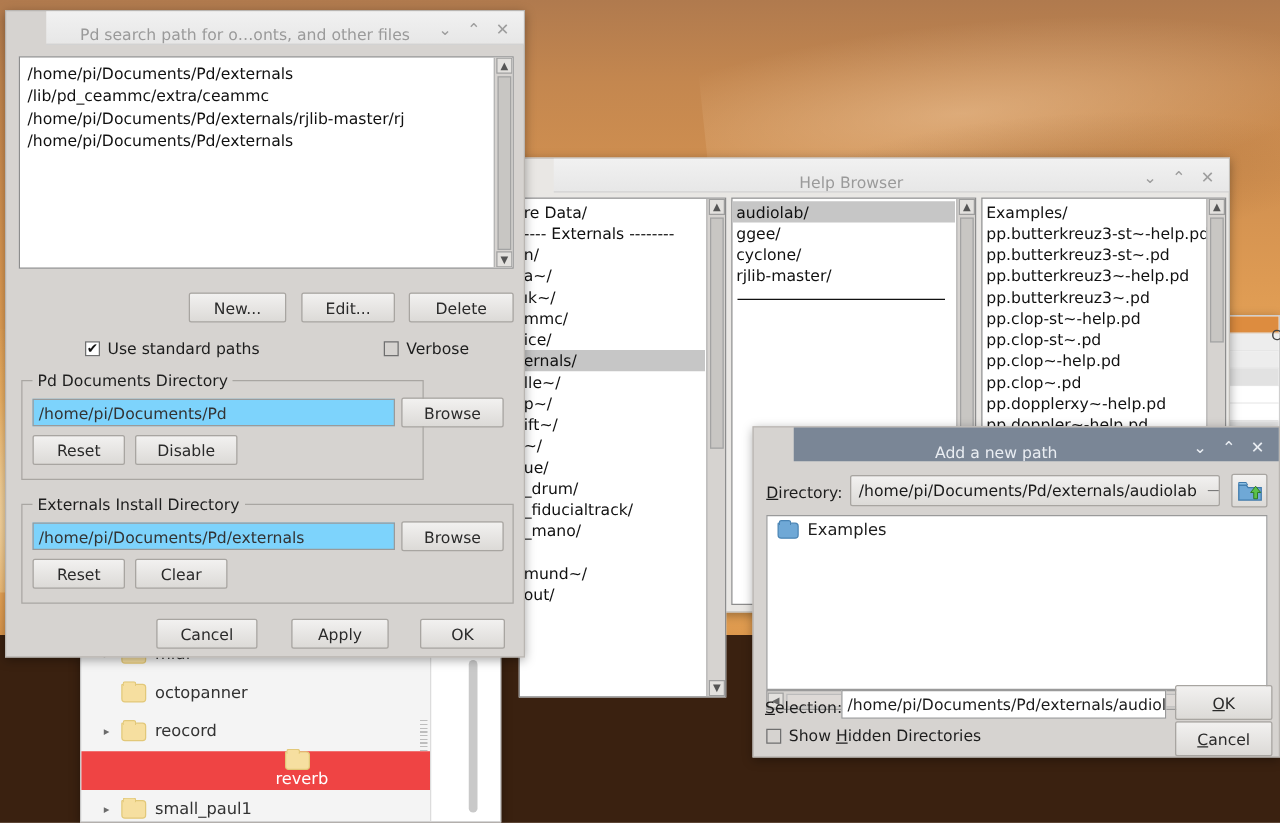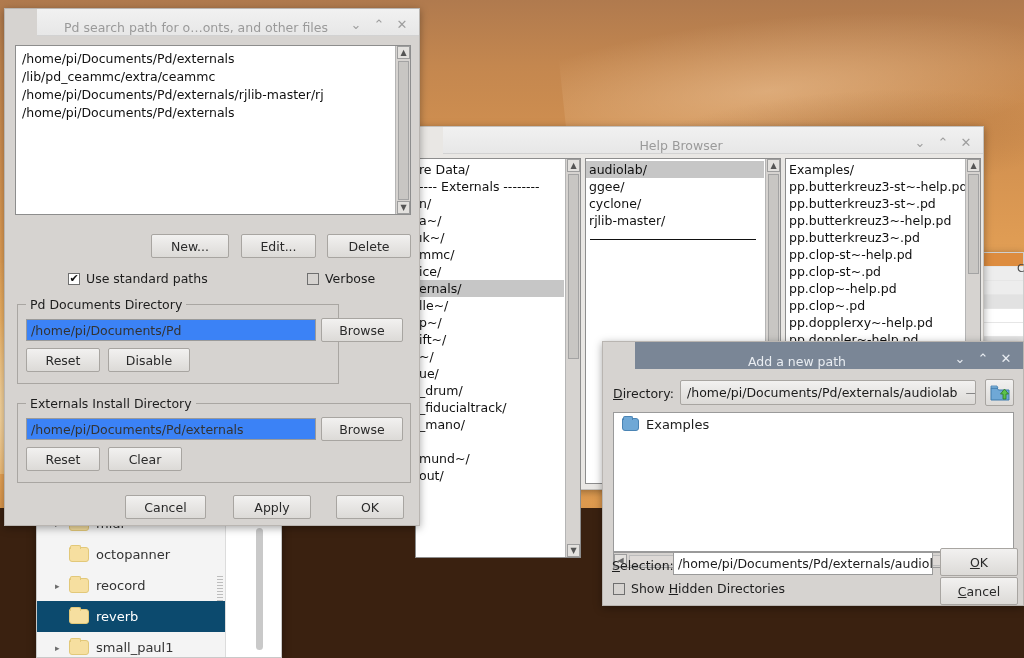--- a/index.html
+++ b/index.html
@@ -84,21 +84,21 @@
     font-size: 12.5px; color: #2a2a2a;
     display: flex; align-items: center; justify-content: center;
     cursor: default;
   }
   .entry {
     background: #ffffff; border: 1px solid #9a9a9a;
     font-size: 12.5px; color: #1c1c1c;
     display: flex; align-items: center; padding: 0 4px;
     overflow: hidden; white-space: nowrap;
   }
-  .entry.readonly { background: #3b82f6; color: #333; }
+  .entry.readonly { background: #7dd3fc; color: #333; }
   .chk { display: flex; align-items: center; gap: 6px; font-size: 12.5px; color: #1d1d1d; }
   .chkbox {
     width: 12px; height: 12px; border: 1px solid #6f6f6f; background: #fff;
     display: flex; align-items: center; justify-content: center;
     font-size: 11px; line-height: 1; color: #111;
   }
   .chkbox.unchecked { background: #d6d3d0; }
   .groupbox { position: absolute; border: 1px solid #a9a6a2; }
   .groupbox > .gtitle {
     position: absolute; top: -8px; left: 8px; background: #d6d3d0;
@@ -129,23 +129,23 @@
   
   #win-path { left: 4px; top: 8px; width: 416px; height: 518px; background: #d6d3d0; border: 1px solid #b9b5b1; }
 
   
   #win-help { left: 410px; top: 126px; width: 574px; height: 364px; background: #e9e7e4; border: 1px solid #c3c0bc; }
 
   
   #win-add { left: 602px; top: 341px; width: 422px; height: 265px; background: #d6d3d0; border: 1px solid #b9b5b1; }
 
   
-  #win-tree { left: 36px; top: 523px; width: 246px; height: 135px; background: #f4f4f4; border: 1px solid #c9c9c9; overflow: hidden; }
+  #win-tree { left: 64px; top: 523px; width: 337px; height: 135px; background: #f4f4f4; border: 1px solid #c9c9c9; overflow: hidden; }
   .treerow { display: flex; align-items: center; height: 31px; padding-left: 18px; font-size: 13px; color: #333; }
-  .treerow.sel { background: #0c4a6e; color: #fff; }
+  .treerow.sel { background: #ef4444; color: #fff; flex-direction: column; }
   .tri { width: 14px; font-size: 9px; color: #6b6b6b; }
   .folder {
     width: 20px; height: 15px; margin-right: 7px; flex: 0 0 auto;
     background: #f6dfa0; border: 1px solid #e2c879; border-radius: 1px 3px 3px 3px;
     position: relative;
   }
   .folder:before { content:""; position:absolute; left:0; top:-3px; width:9px; height:3px; background:#f6dfa0; border:1px solid #e2c879; border-bottom:none; border-radius:2px 2px 0 0; }
   #win-tree .tscroll { position: absolute; right: 18px; top: 4px; width: 7px; height: 122px; background: #c9c9c9; border-radius: 4px; }
   #win-tree .rpane { position: absolute; right: 0; top: 0; width: 56px; height: 100%; background: #fff; border-left: 1px solid #dcdcdc; }
   #win-tree .grip { position: absolute; right: 58px; top: 52px; width: 6px; height: 26px;

